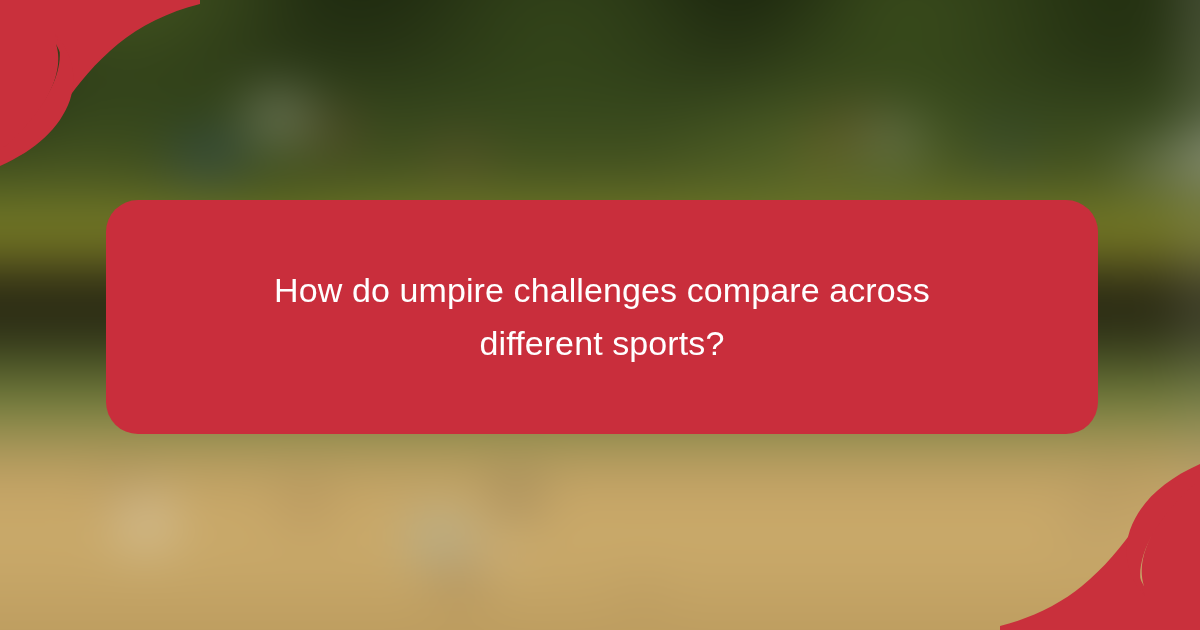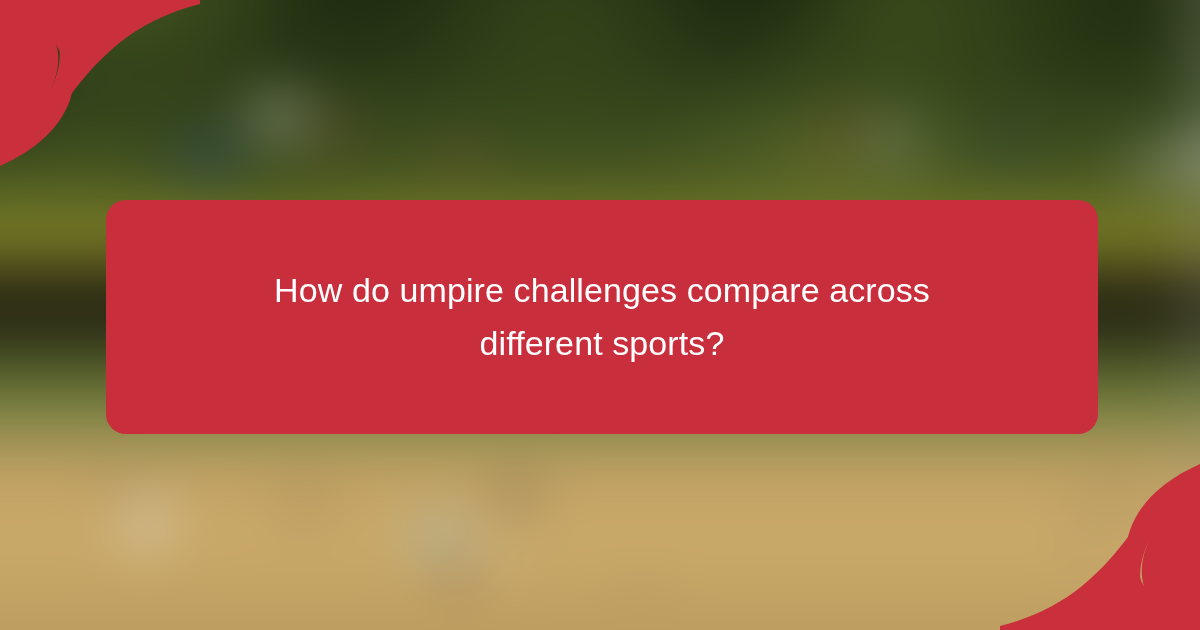--- a/index.html
+++ b/index.html
@@ -135,21 +135,21 @@
   .corner-swoosh.top-left  { top: 0;  left: 0; }
   .corner-swoosh.bottom-right { bottom: 0; right: 0; transform: rotate(180deg); }
 
   
   .question-card {
     position: absolute;
     left: 106px;
     top: 200px;
     width: 992px;
     height: 234px;
-    border-radius: 20px;
+    border-radius: 32px;
     background: #c92e3c;
     display: flex;
     align-items: center;
     justify-content: center;
     padding: 0 64px;
   }
   .question-text {
     margin: 0;
     color: #ffffff;
     font-size: 34px;

